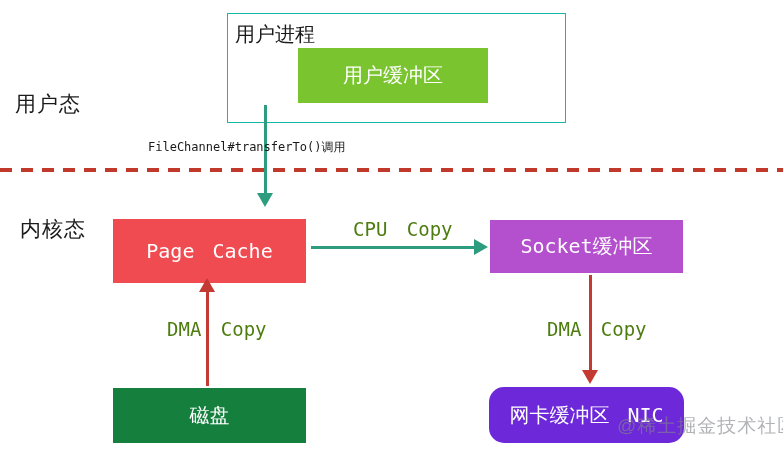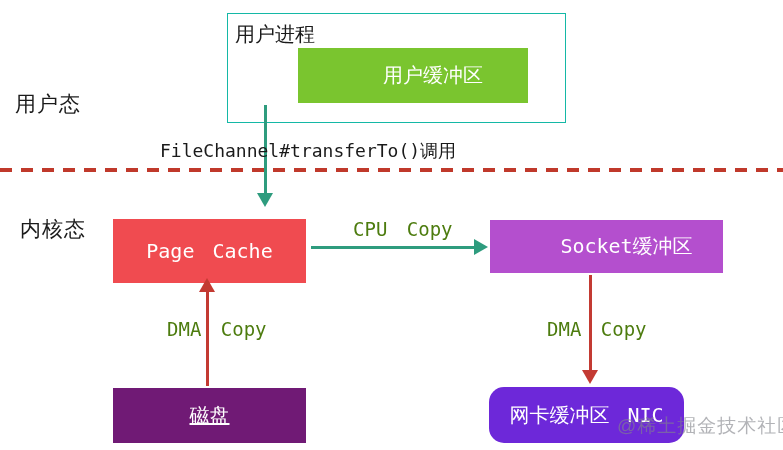--- a/index.html
+++ b/index.html
@@ -31,21 +31,21 @@
   .h-line{height:3px;}
   .teal{background:#2E9C7E;}
   .redl{background:#C33A32;}
   .tri{width:0;height:0;}
   .tri-down-teal{border-left:8px solid transparent;border-right:8px solid transparent;border-top:14px solid #2E9C7E;}
   .tri-right-teal{border-top:8px solid transparent;border-bottom:8px solid transparent;border-left:14px solid #2E9C7E;}
   .tri-up-red{border-left:8px solid transparent;border-right:8px solid transparent;border-bottom:14px solid #C33A32;}
   .tri-down-red{border-left:8px solid transparent;border-right:8px solid transparent;border-top:14px solid #C33A32;}
   
   .syscall-label{
-    left:160px;top:139px;font-size:18px;color:#1a1a1a;
+    left:148px;top:139px;font-size:12px;color:#1a1a1a;
     font-family:"DejaVu Sans Mono","Liberation Mono",monospace;
   }
   
   .boundary{
     left:0;top:168px;width:783px;height:4px;
     background:repeating-linear-gradient(to right,#C0392B 0 12px,transparent 12px 21px);
   }
   .copy-label{
     font-size:19px;color:#4d7c0f;font-weight:500;word-spacing:8px;
     font-family:"DejaVu Sans Mono","Liberation Mono",monospace;
@@ -63,52 +63,52 @@
 
 <div class="canvas">
 
   <div class="abs mode-label" style="left:20px;top:215px;">内核态</div>
   <div class="abs mode-label" style="left:15px;top:90px;">用户态</div>
 
   <div class="abs user-process">
     <div class="user-process-title">用户进程</div>
   </div>
 
-  <div class="abs node user-buffer" style="background-color: rgb(122, 197, 47); padding-left: 40px;">
+  <div class="abs node user-buffer" style="background-color: rgb(122, 197, 47);">
     <span>用户缓冲区</span>
   </div>
 
   <div class="abs v-line teal" style="left:264px;top:105px;height:89px;"></div>
   <div class="abs tri tri-down-teal" style="left:257px;top:193px;"></div>
 
   <div class="abs syscall-label">FileChannel#transferTo()调用</div>
 
   <div class="abs boundary"></div>
 
   <div class="abs node mono page-cache" style="background-color: rgb(240, 75, 80);">
     <span>Page Cache</span>
   </div>
 
   <div class="abs h-line teal" style="left:311px;top:246px;width:164px;"></div>
   <div class="abs tri tri-right-teal" style="left:474px;top:239px;"></div>
   <div class="abs copy-label cpu-copy">CPU Copy</div>
 
-  <div class="abs node mono socket-buffer" style="background-color: rgb(180, 79, 206); padding-left: 40px;">
+  <div class="abs node mono socket-buffer" style="background-color: rgb(180, 79, 206);">
     <span>Socket缓冲区</span>
   </div>
 
   <div class="abs v-line redl" style="left:206px;top:291px;height:95px;"></div>
   <div class="abs tri tri-up-red" style="left:199px;top:278px;"></div>
   <div class="abs copy-label dma-copy-left">DMA Copy</div>
 
   <div class="abs v-line redl" style="left:589px;top:275px;height:96px;"></div>
   <div class="abs tri tri-down-red" style="left:582px;top:370px;"></div>
   <div class="abs copy-label dma-copy-right">DMA Copy</div>
 
-  <div class="abs node disk" style="background-color: #701a75; text-decoration: underline;">
+  <div class="abs node disk" style="background-color: #15803d;">
     <span>磁盘</span>
   </div>
 
   <div class="abs node mono nic-buffer" style="background-color: #6d28d9; border-radius: 15px;">
     <span>网卡缓冲区 NIC</span>
   </div>
 
   <div class="abs watermark">@稀土掘金技术社区</div>
 
 </div>

